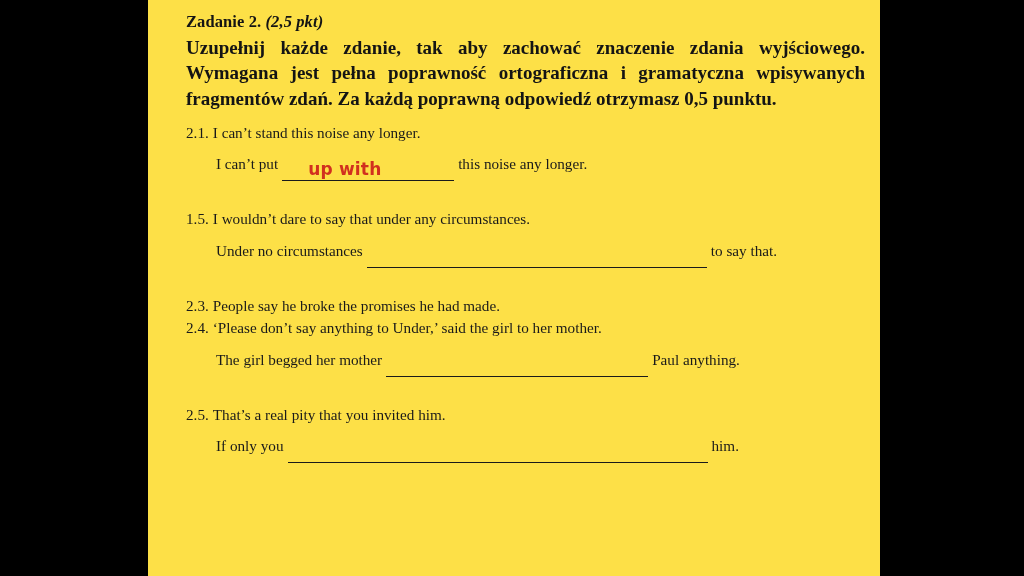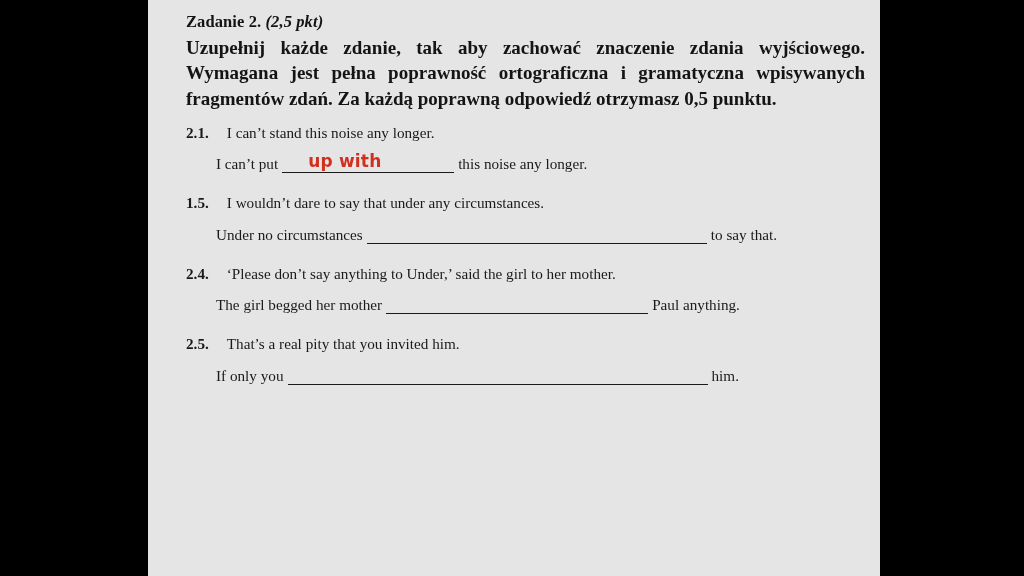--- a/index.html
+++ b/index.html
@@ -18,21 +18,21 @@
     width: 1024px;
     height: 576px;
     background: #000000;
   }
   .page {
     position: absolute;
     left: 148px;
     top: 0;
     width: 732px;
     height: 576px;
-    background: #e5e5e5;
+    background: #fde047;
   }
   .page-inner {
     position: absolute;
     left: 38px;
     top: 12px;
     right: 18px;
   }
   .task-title {
     font-size: 16.5px;
     font-weight: bold;
@@ -56,40 +56,40 @@
   .item {
     margin-bottom: 2px;
   }
   .prompt {
     font-size: 15.2px;
     color: #1a1a1a;
     line-height: 1.35;
     white-space: nowrap;
   }
   .prompt .num {
-    font-weight: bold;
-    margin-right: 18px;
+    font-weight: normal;
+    margin-right: 4px;
   }
   .answer {
     font-size: 15.2px;
     color: #1a1a1a;
     margin-left: 30px;
     margin-top: 12px;
     margin-bottom: 20px;
     white-space: nowrap;
     display: flex;
     align-items: flex-start;
   }
   .answer .pre { }
   .answer .post { }
   .blank {
     display: inline-block;
     border-bottom: 1.4px solid #1a1a1a;
     height: 17px;
-    margin: 0 4px;
+    margin: 8px 4px;
     position: relative;
   }
   .blank.filled {
     border-bottom: 1.4px solid #1a1a1a;
   }
   .handwritten {
     position: absolute;
     left: 26px;
     bottom: 1px;
     color: #d1301f;
@@ -132,20 +132,23 @@
           <span class="num">1.5.</span><span>I wouldn’t dare to say that under any circumstances.</span>
         </div>
         <div class="answer">
           <span class="pre">Under no circumstances</span>
           <span class="blank" style="width:340px"></span>
           <span class="post">to say that.</span>
         </div>
       </div>
 
       <div class="item">
+        <div class="prompt">
+          <span class="num">2.3.</span><span>People say he broke the promises he had made.</span>
+        </div>
       </div>
 
       <div class="item">
         <div class="prompt">
           <span class="num">2.4.</span><span>‘Please don’t say anything to Under,’ said the girl to her mother.</span>
         </div>
         <div class="answer">
           <span class="pre">The girl begged her mother</span>
           <span class="blank" style="width:262px"></span>
           <span class="post">Paul anything.</span>

